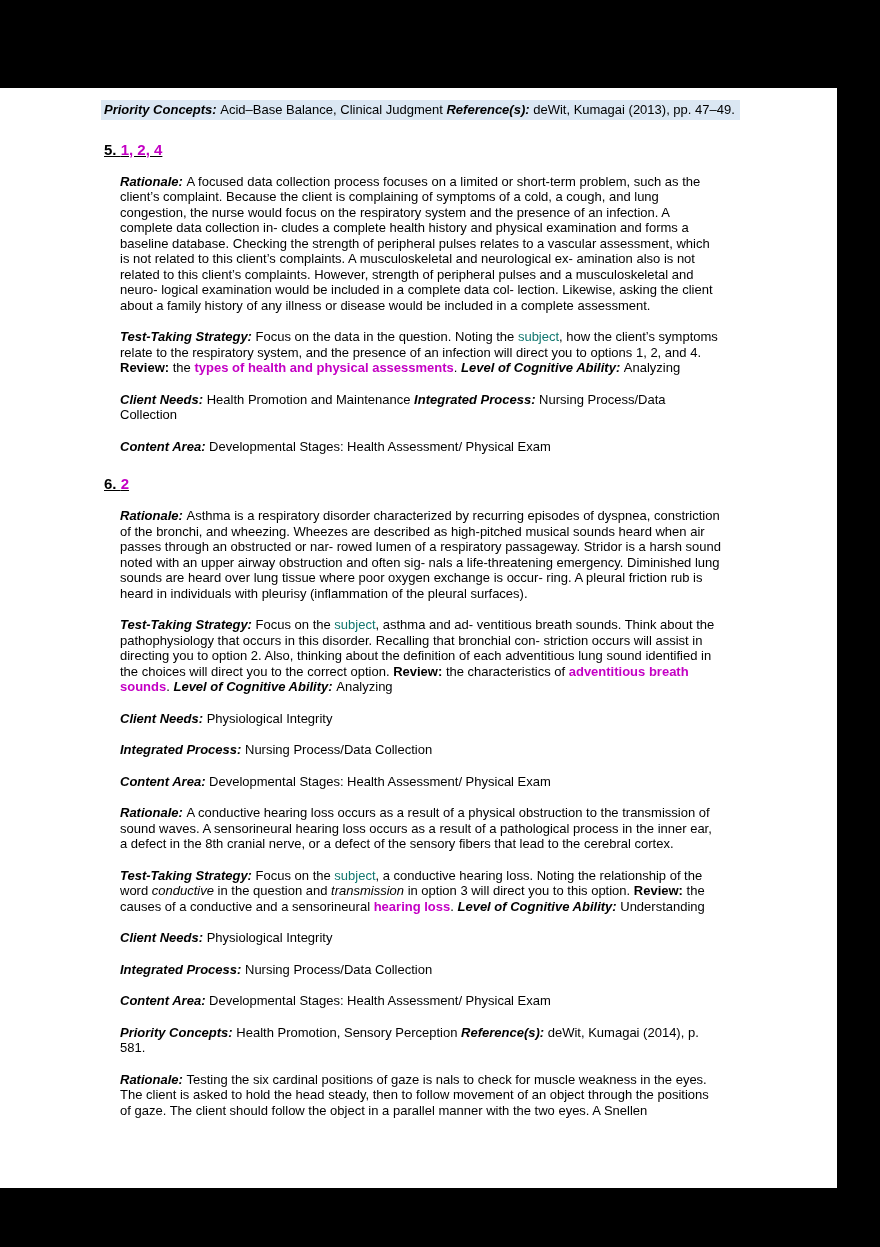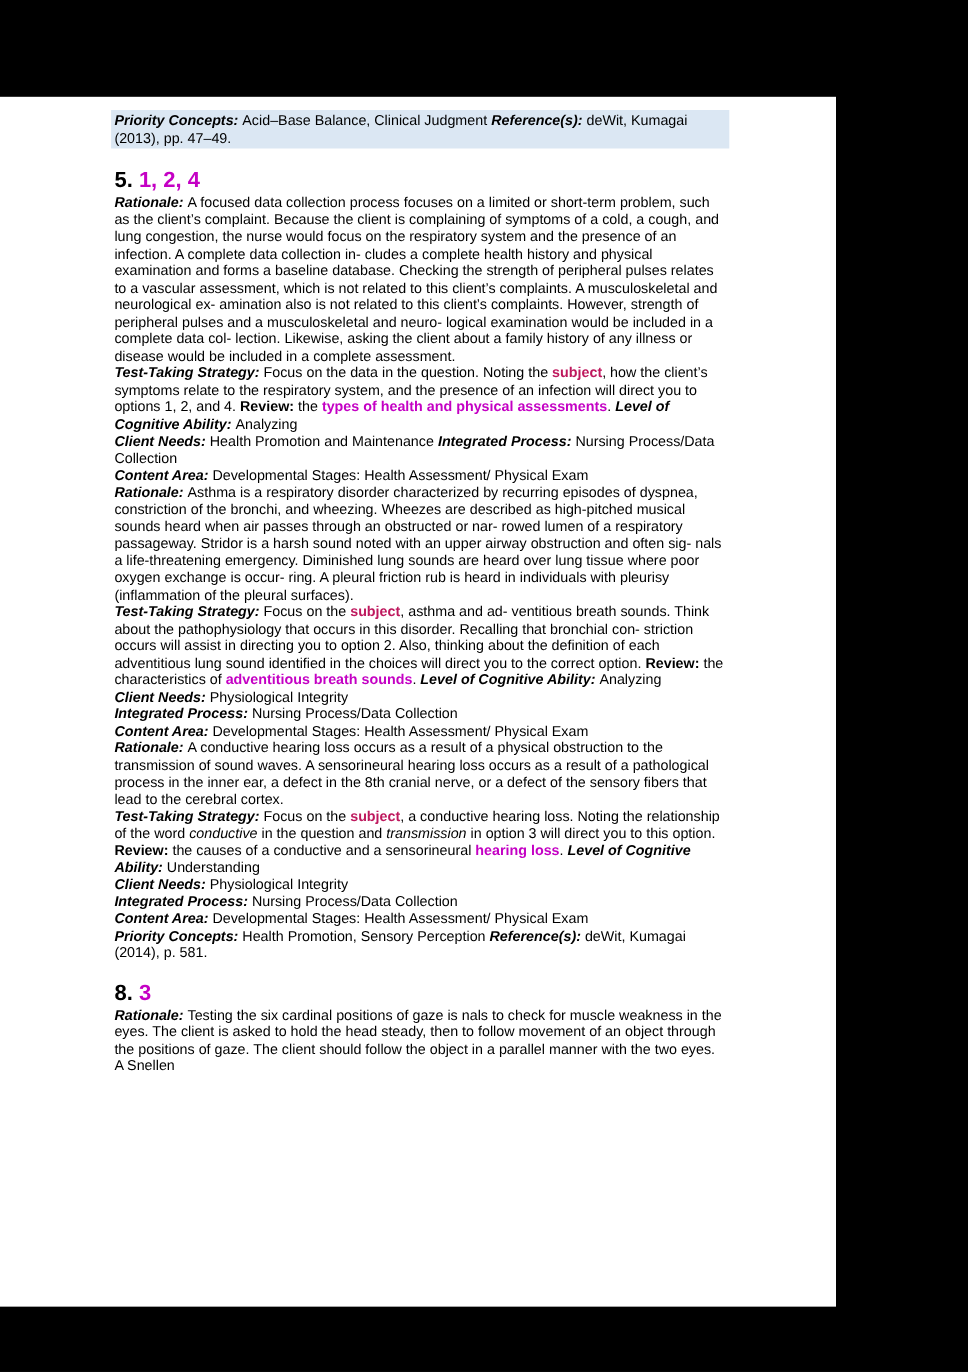--- a/index.html
+++ b/index.html
@@ -8,50 +8,51 @@
     width: 880px;
     height: 1247px;
     background: #000000;
     overflow: hidden;
     font-family: "Liberation Sans", "DejaVu Sans", sans-serif;
   }
   .paper {
     position: absolute;
     top: 88px;
     left: 0;
-    width: 760px;
+    width: 837px;
     height: 1100px;
     background: #ffffff;
   }
   .content {
     padding: 12px 100px 0 104px;
     font-size: 13px;
     line-height: 15.5px;
     color: #000000;
     text-align: left;
   }
   .highlight {
     background: #dbe7f3;
     padding: 2px 3px;
     margin: 0 -3px 0 -3px;
   }
   .heading {
     margin-top: 21px;
     margin-bottom: 3px;
-    font-size: 20px;
+    font-size: 15px;
     font-weight: bold;
     line-height: 17px;
+    text-decoration: underline;
   }
-  .para { margin: 0; }
+  .para { margin: 16px; }
   .r  { font-weight: normal; font-style: normal; }
   .b  { font-weight: bold; }
   .i  { font-style: italic; }
   .bi { font-weight: bold; font-style: italic; }
   .mb { font-weight: bold; color: #c400c4; }
-  .cb { font-weight: bold; color: #be185d; }
+  .cb { font-weight: normal; color: #0f766e; }
   .bar {
     position: absolute;
     left: 0;
     width: 880px;
     background: #000000;
   }
   .bar-top { top: 0; height: 88px; }
   .bar-bottom { top: 1188px; height: 59px; }
 </style>
 </head>
@@ -60,29 +61,29 @@
 <div class="bar bar-top"></div>
 
 <div class="paper">
   <div class="content">
       <div class="highlight"><span class="bi">Priority Concepts: </span><span class="r">Acid–Base Balance, Clinical Judgment </span><span class="bi">Reference(s): </span><span class="r">deWit, Kumagai (2013), pp. 47–49.</span></div>
       <div class="heading"><span class="b">5. </span><span class="mb">1, 2, 4</span></div>
       <div class="para"><span class="bi">Rationale: </span><span class="r">A focused data collection process focuses on a limited or short-term problem, such as the client’s complaint. Because the client is complaining of symptoms of a cold, a cough, and lung congestion, the nurse would focus on the respiratory system and the presence of an infection. A complete data collection in- cludes a complete health history and physical examination and forms a baseline database. Checking the strength of peripheral pulses relates to a vascular assessment, which is not related to this client’s complaints. A musculoskeletal and neurological ex- amination also is not related to this client’s complaints. However, strength of peripheral pulses and a musculoskeletal and neuro- logical examination would be included in a complete data col- lection. Likewise, asking the client about a family history of any illness or disease would be included in a complete assessment.</span></div>
       <div class="para"><span class="bi">Test-Taking Strategy: </span><span class="r">Focus on the data in the question. Noting the </span><span class="cb">subject</span><span class="r">, how the client’s symptoms relate to the respiratory system, and the presence of an infection will direct you to options 1, 2, and 4. </span><span class="b">Review: </span><span class="r">the </span><span class="mb">types of health and physical assessments</span><span class="r">. </span><span class="bi">Level of Cognitive Ability: </span><span class="r">Analyzing</span></div>
       <div class="para"><span class="bi">Client Needs: </span><span class="r">Health Promotion and Maintenance </span><span class="bi">Integrated Process: </span><span class="r">Nursing Process/Data Collection</span></div>
       <div class="para"><span class="bi">Content Area: </span><span class="r">Developmental Stages: Health Assessment/ Physical Exam</span></div>
+      <div class="heading"><span class="b">6. </span><span class="mb">2</span></div>
       <div class="para"><span class="bi">Rationale: </span><span class="r">Asthma is a respiratory disorder characterized by recurring episodes of dyspnea, constriction of the bronchi, and wheezing. Wheezes are described as high-pitched musical sounds heard when air passes through an obstructed or nar- rowed lumen of a respiratory passageway. Stridor is a harsh sound noted with an upper airway obstruction and often sig- nals a life-threatening emergency. Diminished lung sounds are heard over lung tissue where poor oxygen exchange is occur- ring. A pleural friction rub is heard in individuals with pleurisy (inflammation of the pleural surfaces).</span></div>
       <div class="para"><span class="bi">Test-Taking Strategy: </span><span class="r">Focus on the </span><span class="cb">subject</span><span class="r">, asthma and ad- ventitious breath sounds. Think about the pathophysiology that occurs in this disorder. Recalling that bronchial con- striction occurs will assist in directing you to option 2. Also, thinking about the definition of each adventitious lung sound identified in the choices will direct you to the correct option. </span><span class="b">Review: </span><span class="r">the characteristics of </span><span class="mb">adventitious breath sounds</span><span class="r">. </span><span class="bi">Level of Cognitive Ability: </span><span class="r">Analyzing</span></div>
       <div class="para"><span class="bi">Client Needs: </span><span class="r">Physiological Integrity</span></div>
       <div class="para"><span class="bi">Integrated Process: </span><span class="r">Nursing Process/Data Collection</span></div>
       <div class="para"><span class="bi">Content Area: </span><span class="r">Developmental Stages: Health Assessment/ Physical Exam</span></div>
       <div class="para"><span class="bi">Rationale: </span><span class="r">A conductive hearing loss occurs as a result of a physical obstruction to the transmission of sound waves. A sensorineural hearing loss occurs as a result of a pathological process in the inner ear, a defect in the 8th cranial nerve, or a defect of the sensory fibers that lead to the cerebral cortex.</span></div>
       <div class="para"><span class="bi">Test-Taking Strategy: </span><span class="r">Focus on the </span><span class="cb">subject</span><span class="r">, a conductive hearing loss. Noting the relationship of the word </span><span class="i">conductive</span><span class="r"> in the question and </span><span class="i">transmission</span><span class="r"> in option 3 will direct you to this option. </span><span class="b">Review: </span><span class="r">the causes of a conductive and a sensorineural </span><span class="mb">hearing loss</span><span class="r">. </span><span class="bi">Level of Cognitive Ability: </span><span class="r">Understanding</span></div>
       <div class="para"><span class="bi">Client Needs: </span><span class="r">Physiological Integrity</span></div>
       <div class="para"><span class="bi">Integrated Process: </span><span class="r">Nursing Process/Data Collection</span></div>
       <div class="para"><span class="bi">Content Area: </span><span class="r">Developmental Stages: Health Assessment/ Physical Exam</span></div>
       <div class="para"><span class="bi">Priority Concepts: </span><span class="r">Health Promotion, Sensory Perception </span><span class="bi">Reference(s): </span><span class="r">deWit, Kumagai (2014), p. 581.</span></div>
-      <div class="heading"><span class="b">8. </span><span class="mb">3</span></div>
       <div class="para"><span class="bi">Rationale: </span><span class="r">Testing the six cardinal positions of gaze is nals to check for muscle weakness in the eyes. The client is asked to hold the head steady, then to follow movement of an object through the positions of gaze. The client should follow the object in a parallel manner with the two eyes. A Snellen</span></div>
     </div>
 </div>
 
 <div class="bar bar-bottom"></div>
 
 </body></html>

